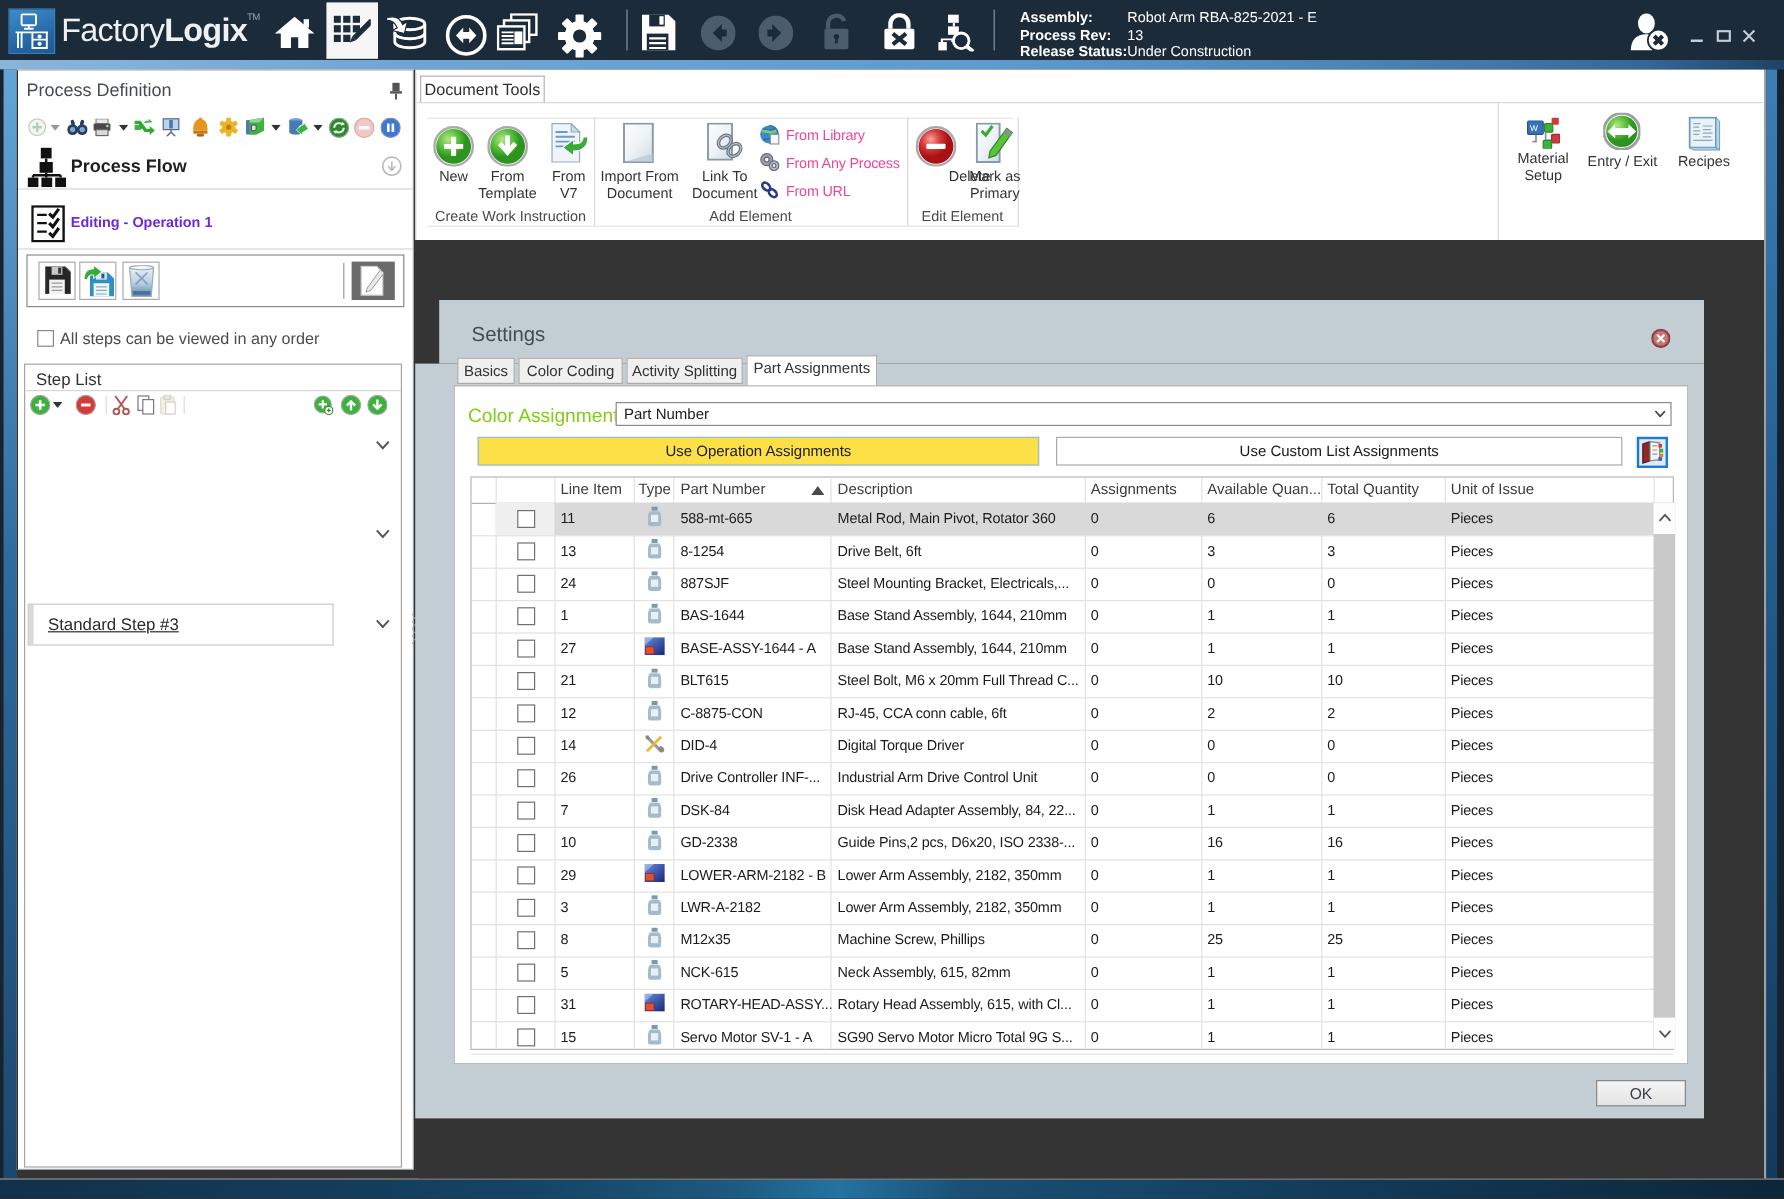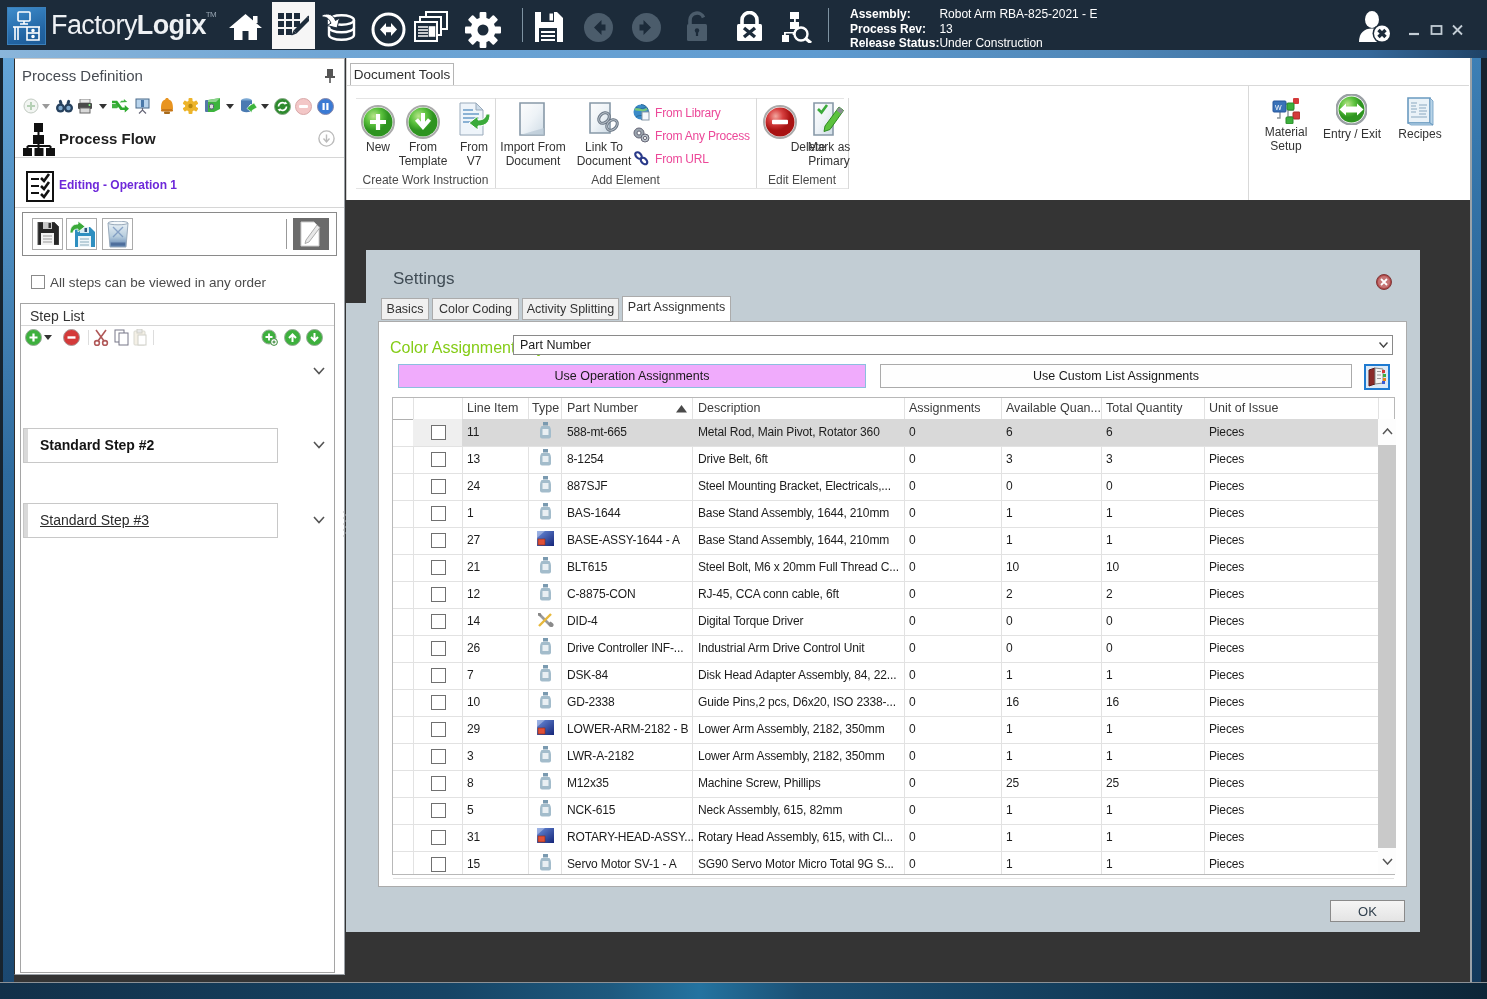--- a/index.html
+++ b/index.html
@@ -438,24 +438,20 @@
           <path d="M8.5 13 V5.5 M5 9 l3.5 -3.5 L12 9" stroke="#fff" stroke-width="2" fill="none"></path>
         </svg>
       <svg class="abs" style="left:285px;top:0" width="17" height="17">
           <circle cx="8.5" cy="8.5" r="8" fill="#3db03d" stroke="#9a9"></circle>
           <path d="M8.5 4 v7.5 M5 8 l3.5 3.5 L12 8" stroke="#fff" stroke-width="2" fill="none"></path>
         </svg>
     </div>
     <svg class="abs" style="left:292px;top:63px" width="12" height="8">
         <path d="M1 1 L6 6.5 L11 1" fill="none" stroke="#555" stroke-width="1.6"></path>
       </svg>
-    <div class="abs stepbox" style="left:2px; top:124px;">
-        <div class="stepbar"></div>
-      <div class="abs steplbl" style="left:16px; top:8px; color:#141414; font-weight:700;">Standard Step #2</div>
-      </div>
     <svg class="abs" style="left:292px;top:137px" width="12" height="8">
         <path d="M1 1 L6 6.5 L11 1" fill="none" stroke="#555" stroke-width="1.6"></path>
       </svg>
     <div class="abs stepbox" style="left:2px; top:199px;">
         <div class="stepbar"></div>
       <div class="abs steplbl" style="left:16px; top:8px; color:#2b2b2b;text-decoration:underline;">Standard Step #3</div>
       </div>
     <svg class="abs" style="left:292px;top:212px" width="12" height="8">
         <path d="M1 1 L6 6.5 L11 1" fill="none" stroke="#555" stroke-width="1.6"></path>
       </svg>
@@ -625,21 +621,21 @@
 <div class="abs tab" style="left:381px; width:48px;">Basics</div>
 <div class="abs tab" style="left:432px; width:87px;">Color Coding</div>
 <div class="abs tab" style="left:522px; width:97px;">Activity Splitting</div>
 <div class="abs tab" id="tabactive" style="left:622px; width:109px;">Part Assignments</div>
 <div class="abs" id="dlgcontent"></div>
 <div class="abs" style="left:390px; top:339px; font-size:16px; color:#84cc16; z-index:4;">Color Assignments by:</div>
 <div class="abs" style="left:513px; top:335px; width:880px; height:20px; background:#fff; border:1px solid #8a8a8a; z-index:4; font-size:12.5px; color:#1a1a1a; line-height:18px;"><span style="padding-left:6px;">Part Number</span>
   <svg style="position:absolute; right:4px; top:6px;" width="9" height="6">
       <path d="M0.5 0.5 L4.5 5 L8.5 0.5" fill="none" stroke="#444" stroke-width="1.4"></path>
     </svg></div>
-<div class="abs btn" style="left:398px; top:364px; width:468px; height:24px; background:#f0abfc; border:1px solid #8cbede; line-height:23px; color:#1a1a1a; z-index:4;">Use Operation Assignments</div>
+<div class="abs btn" style="left:398px; top:364px; width:468px; height:24px; background:#fde047; border:1px solid #8cbede; line-height:23px; color:#1a1a1a; z-index:4;">Use Operation Assignments</div>
 <div class="abs btn" style="left:880px; top:364px; width:472px; height:24px; background:#fefefe; border:1px solid #ababab; line-height:23px; color:#1a1a1a; z-index:4;">Use Custom List Assignments</div>
 <div class="abs" style="left:1364px; top:364px; width:26px; height:26px; border:2px solid #1e7ad1; background:#ddeaf7; z-index:4;">
  <svg style="position:absolute;left:1px;top:1px" width="20" height="20" viewBox="0 0 20 20">
   <path d="M2 3 L8 1 V17 L2 19 Z" fill="#8a2a2a" stroke="#5a1a1a"></path>
   <path d="M8 1 L16 2 V16 L8 17 Z" fill="#f4f4f4" stroke="#888"></path>
   <g stroke="#999" stroke-width="1">
         <path d="M10 4.5 h4 M10 8 h4 M10 11.5 h4"></path>
       </g>
   <rect x="15" y="3" width="3" height="3" fill="#d43a3a"></rect>
       <rect x="16" y="7" width="3" height="3" fill="#3db03d"></rect>

